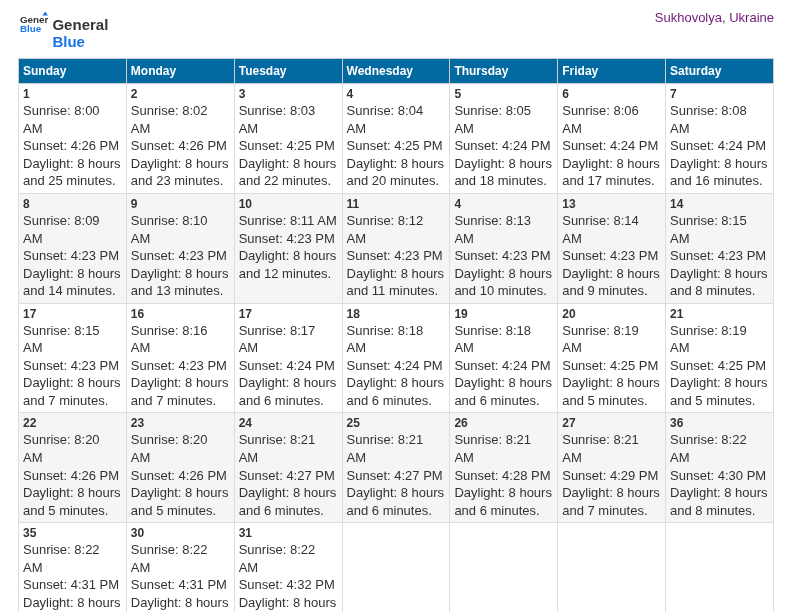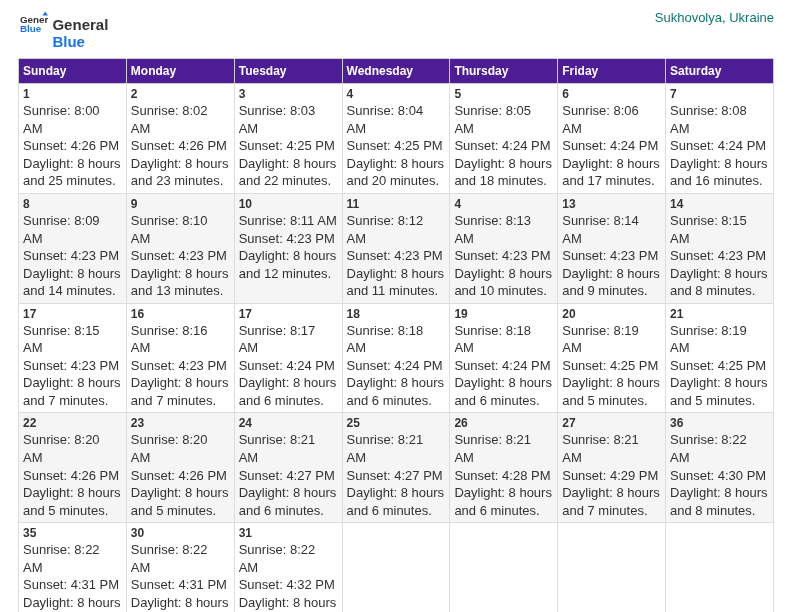--- a/index.html
+++ b/index.html
@@ -36,29 +36,29 @@
       text-align: right;
     }
     .month-title {
       font-size: 32px;
       font-weight: bold;
       color: #333;
       line-height: 1.1;
     }
     .subtitle {
       font-size: 13px;
-      color: #0f766e;
+      color: #701a75;
     }
     .calendar-table {
       width: 100%;
       border-collapse: collapse;
       flex: 1;
     }
     .calendar-table th {
-      background: #4c1d95;
+      background: #0369a1;
       color: #fff;
       font-size: 12px;
       font-weight: bold;
       padding: 5px 4px;
       text-align: left;
       border: 1px solid #ccc;
     }
     .calendar-table td {
       border: 1px solid #ddd;
       vertical-align: top;

